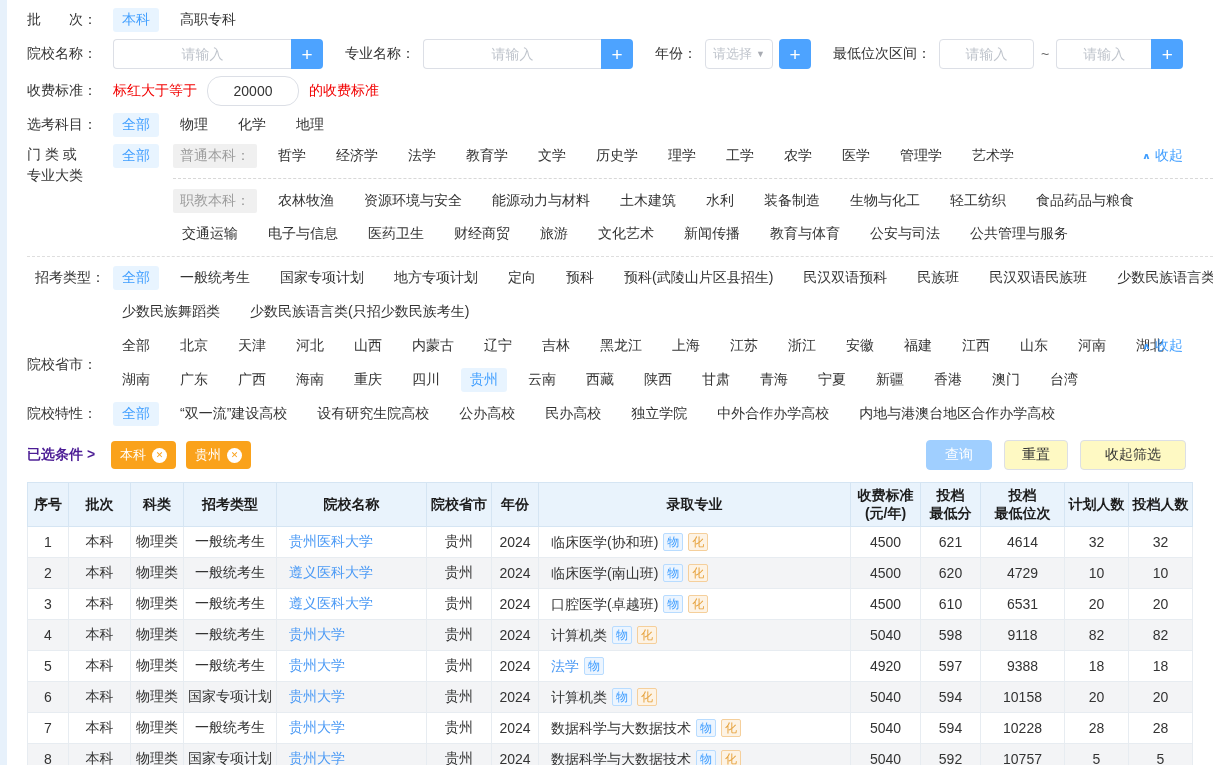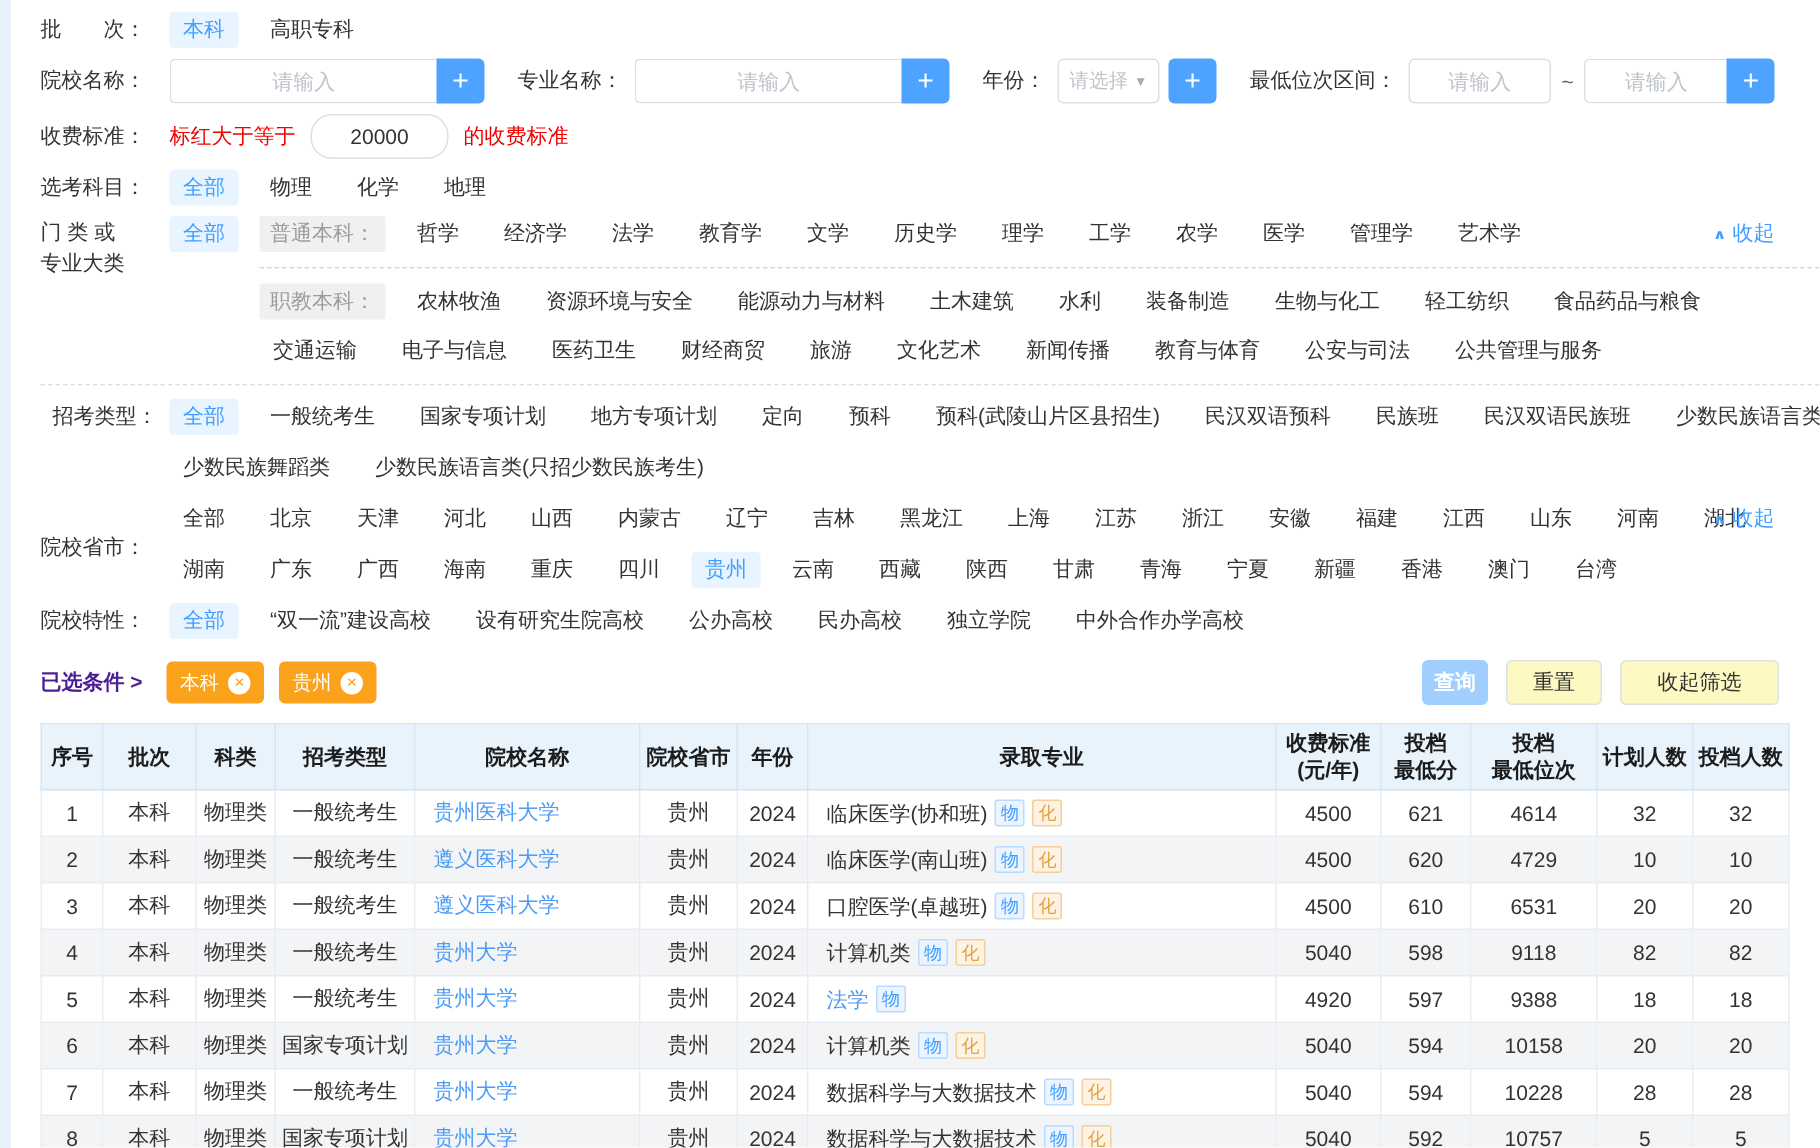--- a/index.html
+++ b/index.html
@@ -50,21 +50,21 @@
   .selbar-label { color:#4c1d95; font-weight:bold; margin-right:16px; }
   .tags { display:flex; column-gap:10px; flex:1; }
   .tag { background:#faa21b; color:#fff; border-radius:4px; padding:5px 9px; font-size:13px;
     display:inline-flex; align-items:center; gap:6px; cursor:pointer; }
   .tag-x { width:15px; height:15px; border-radius:50%; background:#fff; color:#faa21b;
     font-size:9px; display:inline-flex; align-items:center; justify-content:center;
     font-weight:bold; cursor:pointer; }
   .btns { display:flex; column-gap:12px; }
   .btn { height:30px; border-radius:4px; font-size:14px; cursor:pointer;
     font-family:inherit; background:#fef9c3; border:1px solid #dcdfe6; color:#333; padding:0 17px; }
-  .btn.primary { background:#a0cfff; border-color:#a0cfff; color:#fff; width:44px; padding:0;font-weight:bold; }
+  .btn.primary { background:#a0cfff; border-color:#a0cfff; color:#fff; width:66px; padding:0; }
   .btn.wide { padding:0 24px; }
 
   
   table.results { border-collapse:collapse; width:1166px; table-layout:fixed; font-size:14px; }
   .results th { background:#e9f3fc; border:1px solid #d5e5f3; color:#1c1c1c; font-weight:bold;
     height:44px; white-space:pre-line; line-height:1.25; padding:2px; text-align:center; }
   .results td { border:1px solid #e7ecf1; height:31px; padding:2px 4px; text-align:center;
     color:#333; white-space:nowrap; overflow:hidden; }
   .results tbody tr:nth-child(even) td { background:#f3f4f6; }
   .results td.ta-l { text-align:left; padding-left:12px; }
@@ -263,20 +263,21 @@
   <div class="frow">
     <span class="flabel">院校特性：</span>
     <div class="chips" id="feat-chips">
         <span class="chip sel">全部</span>
         <span class="chip">“双一流”建设高校</span>
         <span class="chip">设有研究生院高校</span>
         <span class="chip">公办高校</span>
         <span class="chip">民办高校</span>
         <span class="chip">独立学院</span>
         <span class="chip">中外合作办学高校</span>
+        <span class="chip">内地与港澳台地区合作办学高校</span>
       </div>
   </div>
 
   <div class="selbar">
     <span class="selbar-label">已选条件 &gt;</span>
     <div class="tags" id="sel-tags">
         <span class="tag">
           <span>本科</span>
           <span class="tag-x">✕</span>
         </span>

